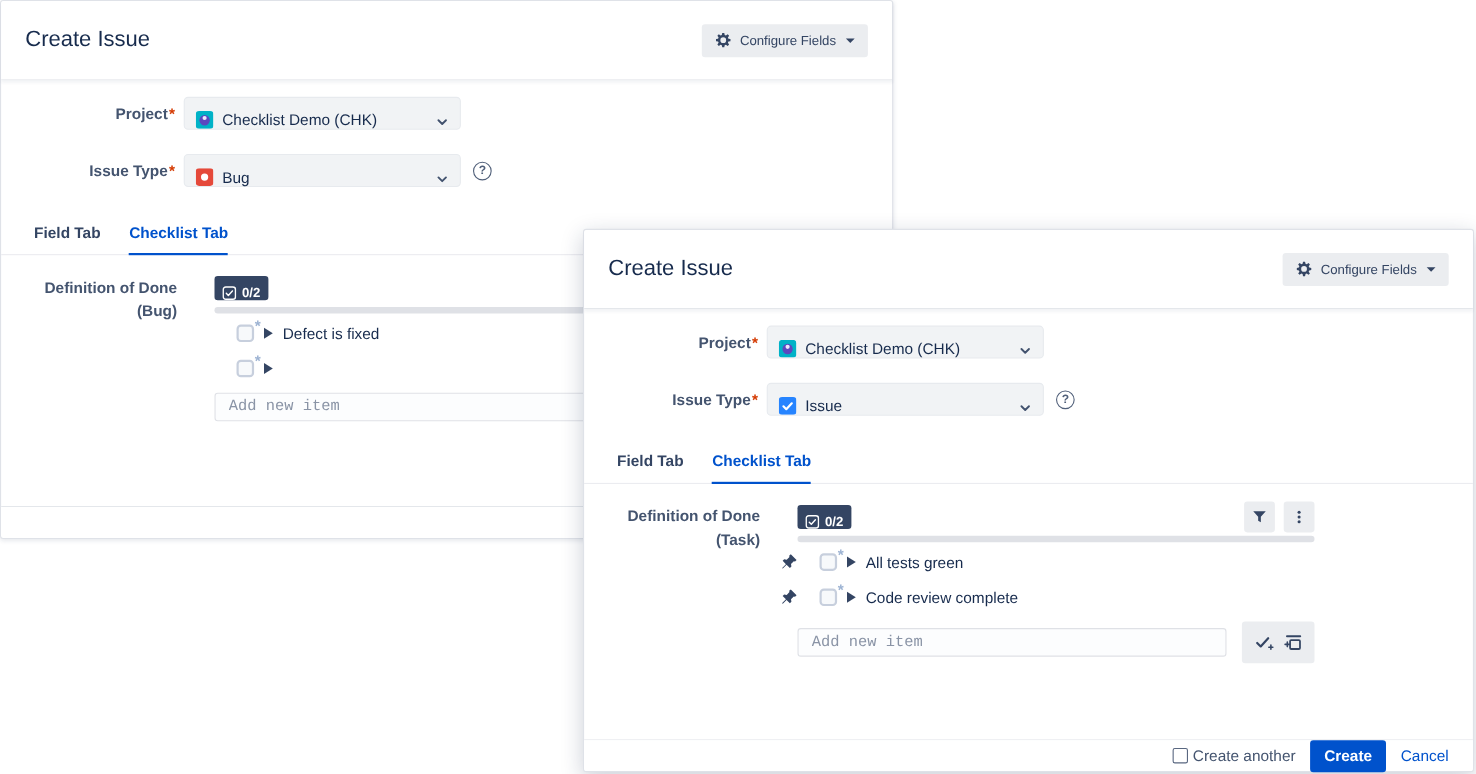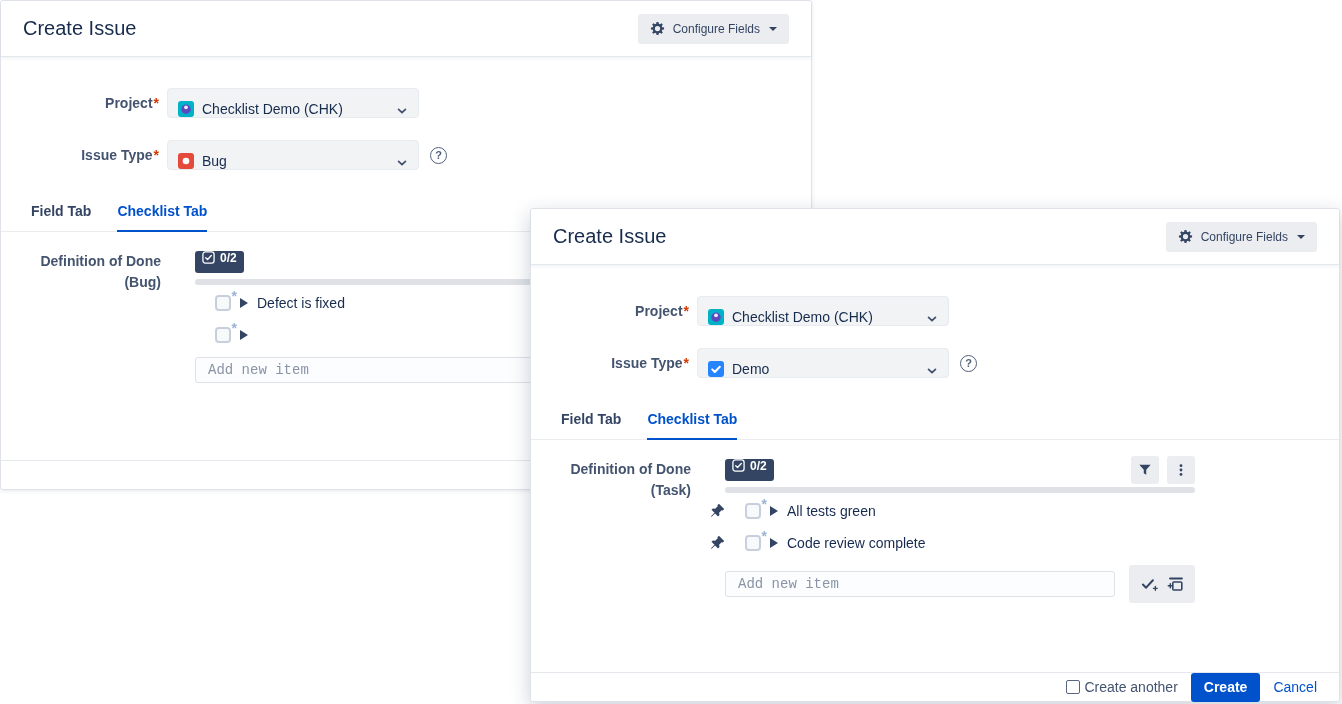--- a/index.html
+++ b/index.html
@@ -5,21 +5,21 @@
   * { box-sizing: border-box; }
   html,body { margin:0; padding:0; }
   body {
     width:1342px; height:704px; position:relative; overflow:hidden;
     background:#ffffff; font-family:"Liberation Sans", sans-serif; color:#172b4d;
   }
   .dialog { position:absolute; background:#fff; border:1px solid #dfe2e8; border-radius:3px; }
   #dlg-back  { left:0; top:0; width:812px; height:490px; box-shadow:0 1px 4px rgba(23,43,77,.10); z-index:1; }
   #dlg-front { left:530px; top:208px; width:810px; height:494px; box-shadow:0 6px 20px rgba(23,43,77,.22); z-index:2; }
 
-  .dlg-header { height:56px; display:flex; align-items:center; justify-content:space-between;
+  .dlg-header { height:72px; display:flex; align-items:center; justify-content:space-between;
     padding:0 22px; border-bottom:1px solid #e4e7eb; box-shadow:0 2px 3px rgba(23,43,77,.05);
     background:#fff; position:relative; z-index:3; border-radius:3px 3px 0 0; }
   .dlg-title { font-size:20px; color:#172b4d; }
   .btn-configure { display:inline-flex; align-items:center; gap:8px; height:30px; padding:0 12px;
     background:#ebedf0; border:none; border-radius:3px; font-family:"Liberation Sans",sans-serif;
     font-size:12px; color:#344563; cursor:pointer; }
   .caret { width:0; height:0; border-left:4px solid transparent; border-right:4px solid transparent;
     border-top:4px solid #344563; margin-left:1px; }
 
   .dlg-body { position:absolute; top:57px; bottom:48px; left:0; right:0; }
@@ -41,21 +41,21 @@
     display:flex; gap:26px; border-bottom:1px solid #ebecf0; }
   .tab { font-size:14px; font-weight:bold; color:#344563; height:29px; border-bottom:2px solid transparent;
     cursor:pointer; }
   .tab.active { color:#0052cc; border-bottom-color:#0052cc; margin-bottom:-1px; }
 
   .chk-area { position:absolute; top:190px; left:0; right:0; }
   .chk-label { position:absolute; left:0; top:3px; width:160px; text-align:right;
     font-size:14px; font-weight:bold; color:#44546f; line-height:21px; }
   .chk-content { margin-left:194px; width:470px; }
   .chk-head { display:flex; align-items:center; height:28px; }
-  .badge { display:inline-flex; align-items:flex-start; gap:5px; height:22px; padding:0 7px;
+  .badge { display:inline-flex; align-items:flex-end; gap:5px; height:22px; padding:0 7px;
     background:#344563; border-radius:3px; color:#fff; font-size:12px; font-weight:bold; }
   .flex1 { flex:1; }
   .btn-sq { width:28px; height:28px; border:none; border-radius:3px; background:#ebedf0;
     display:inline-flex; align-items:center; justify-content:center; cursor:pointer; margin-left:8px; }
   .progress { height:6px; background:#dfe1e6; border-radius:3px; margin-top:3px; }
 
   .items { margin-top:8px; }
   .item { position:relative; display:flex; align-items:flex-start; padding-left:20px; margin-bottom:12px; min-height:20px; }
   .pin { position:absolute; left:-15px; top:2px; width:15px; height:15px; cursor:pointer; }
   .cbx { position:relative; width:16px; height:16px; border:2px solid #c7cfdd; background:#f7f9fb;
@@ -233,21 +233,21 @@
       <label class="f-label">
         <span>Issue Type</span><span class="req">*</span>
       </label>
       <div class="select">
         <span class="mini-icon">
           <svg width="16" height="16" viewBox="0 0 16 16">
               <rect width="16" height="16" rx="3" fill="#2684ff"></rect>
               <path d="M4.2 8.4l2.6 2.6 5-5.3" stroke="#fff" stroke-width="2" fill="none" stroke-linecap="round" stroke-linejoin="round"></path>
             </svg>
         </span>
-        <span>Demo</span>
+        <span>Issue</span>
         <span class="chev">
           <svg width="12" height="12" viewBox="0 0 14 14">
               <path d="M3 5l4 4 4-4" stroke="#42526e" stroke-width="2" fill="none" stroke-linecap="round" stroke-linejoin="round"></path>
             </svg>
         </span>
       </div>
       <span class="help">?</span>
     </div>
 
     <div class="tabs">

